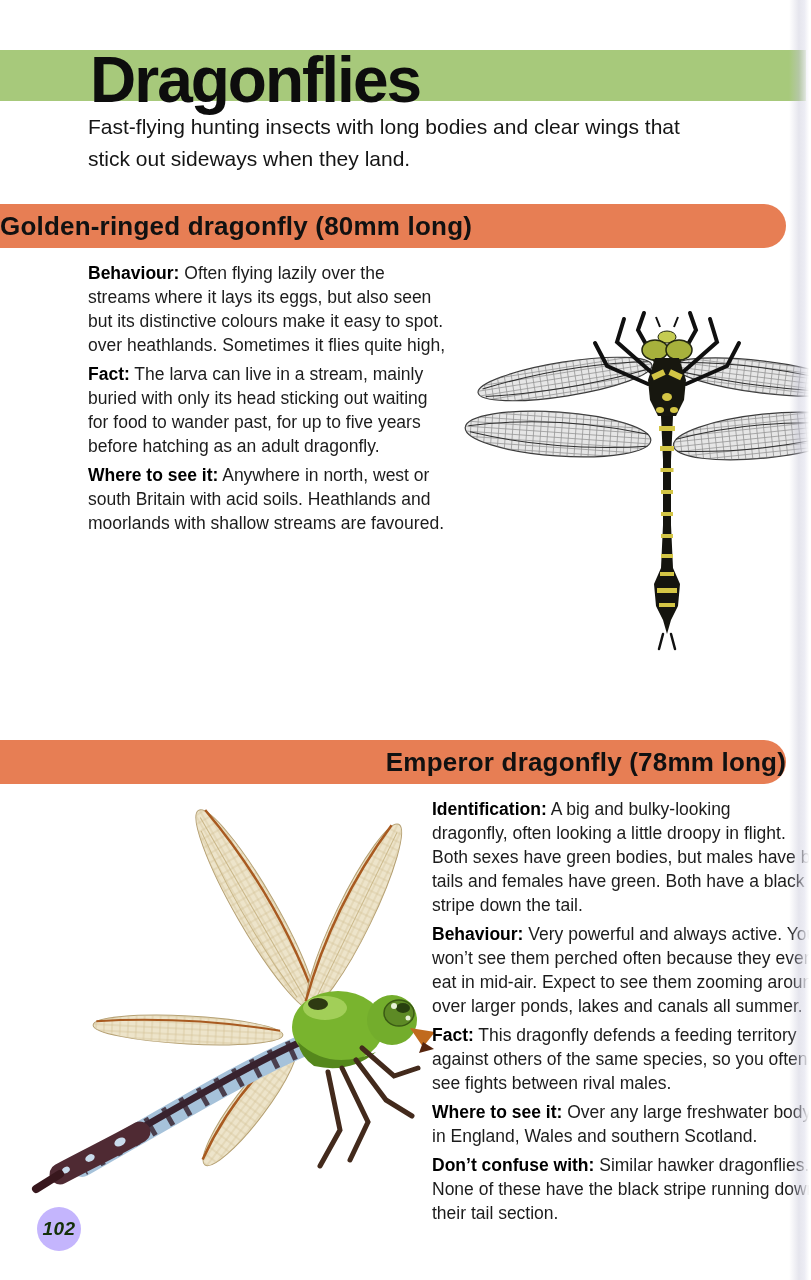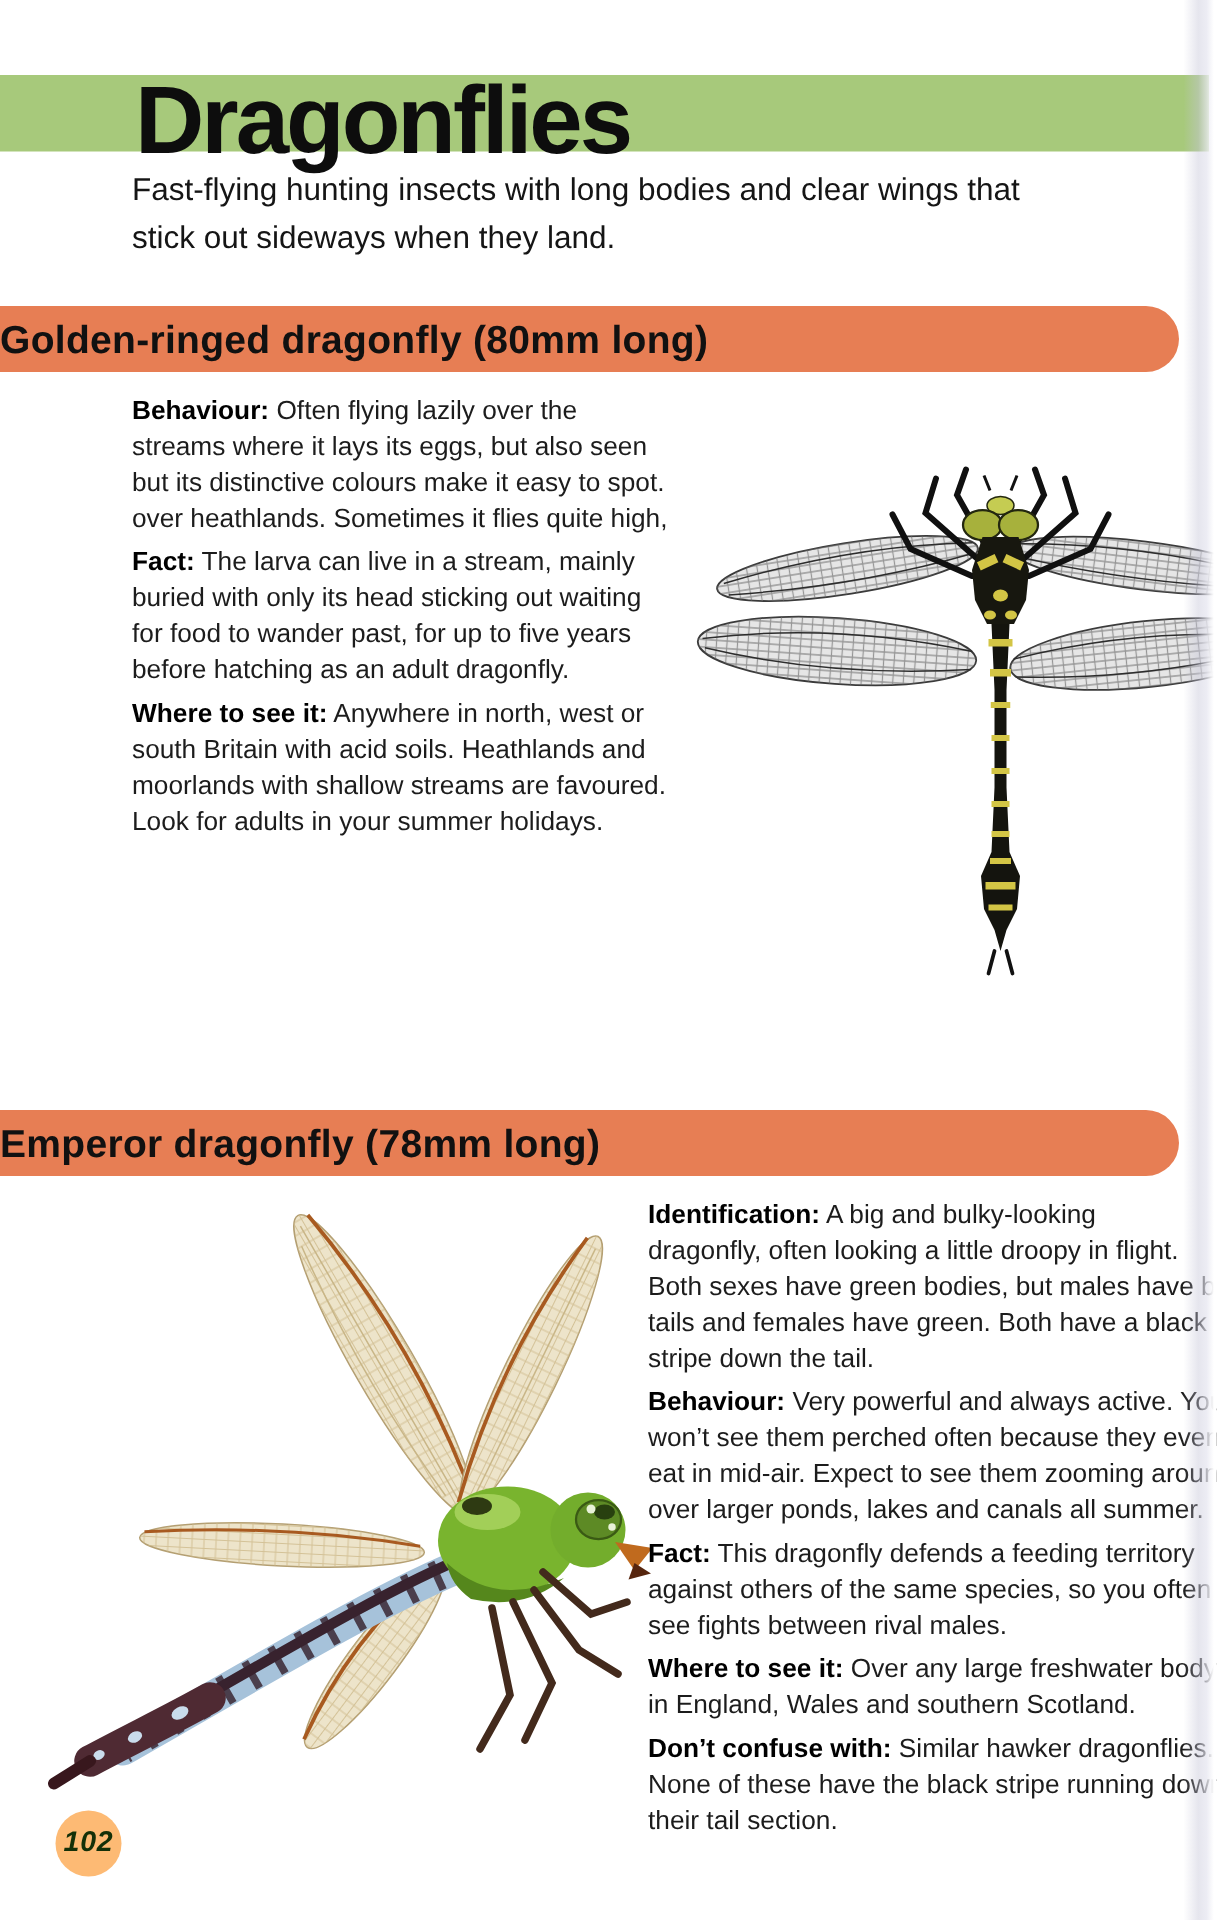--- a/index.html
+++ b/index.html
@@ -14,42 +14,42 @@
   }
   .subtitle {
     position:absolute; left:88px; top:111px; width:715px; z-index:2;
     font-size:21px; line-height:32px; color:#151515; white-space:pre-line;
   }
   .banner {
     position:absolute; left:0; width:786px; height:44px; background:#e77e54;
     border-radius:0 22px 22px 0;
   }
   .banner1 { top:204px; }
-  .banner2 { top:740px; }
+  .banner2 { top:740px;text-align:right; }
   .banner .banner-text {
     display:block; line-height:44px;
     font-size:26px; font-weight:700; letter-spacing:0.2px; color:#111;
     white-space:nowrap;
   }
   .col { position:absolute; z-index:2; font-size:17.5px; line-height:24px; }
   .col-left  { left:88px;  top:261px; width:402px; }
   .col-right { left:432px; top:797px; width:440px; }
   .para { margin:0 0 5px 0; }
   .line { white-space:nowrap; }
   .lbl { font-weight:700; color:#000; }
   .illus { position:absolute; z-index:1; }
   .illus1 { left:460px; top:300px; }
   .photo  { left:20px;  top:780px; }
   .page-edge {
     position:absolute; right:0; top:0; width:22px; height:1280px; z-index:4; pointer-events:none;
     background:linear-gradient(to right, rgba(205,205,220,0) 0%, rgba(198,198,216,0.45) 45%, rgba(230,230,240,0.75) 70%, #ffffff 92%);
   }
   .page-badge {
     position:absolute; left:37px; top:1207px; width:44px; height:44px; z-index:3;
-    background:#fdba74; border-radius:50%;
+    background:#c4b5fd; border-radius:50%;
     display:flex; align-items:center; justify-content:center;
   }
   .page-badge span {
     font-size:19px; font-weight:700; font-style:italic; color:#143008; letter-spacing:0.5px;
   }
 </style>
 </head>
 <body>
 
 <div class="page">
@@ -73,21 +73,20 @@
     <div class="para">
       <div class="line"><b class="lbl">Fact:</b> <span>The larva can live in a stream, mainly</span></div>
       <div class="line">buried with only its head sticking out waiting</div>
       <div class="line">for food to wander past, for up to five years</div>
       <div class="line">before hatching as an adult dragonfly.</div>
     </div>
     <div class="para">
       <div class="line"><b class="lbl">Where to see it:</b> <span>Anywhere in north, west or</span></div>
       <div class="line">south Britain with acid soils. Heathlands and</div>
       <div class="line">moorlands with shallow streams are favoured.</div>
-      <div class="line">Look for adults in your summer holidays.</div>
     </div>
   </div>
 
   <svg class="illus illus1" width="350" height="360" viewBox="0 0 350 360">
     <defs>
       <pattern id="vein" width="7" height="5" patternUnits="userSpaceOnUse">
         <path d="M0,2.5 H7 M3.5,0 V5" stroke="#6a6a6a" stroke-width="0.8" fill="none"></path>
       </pattern>
     </defs>
 

